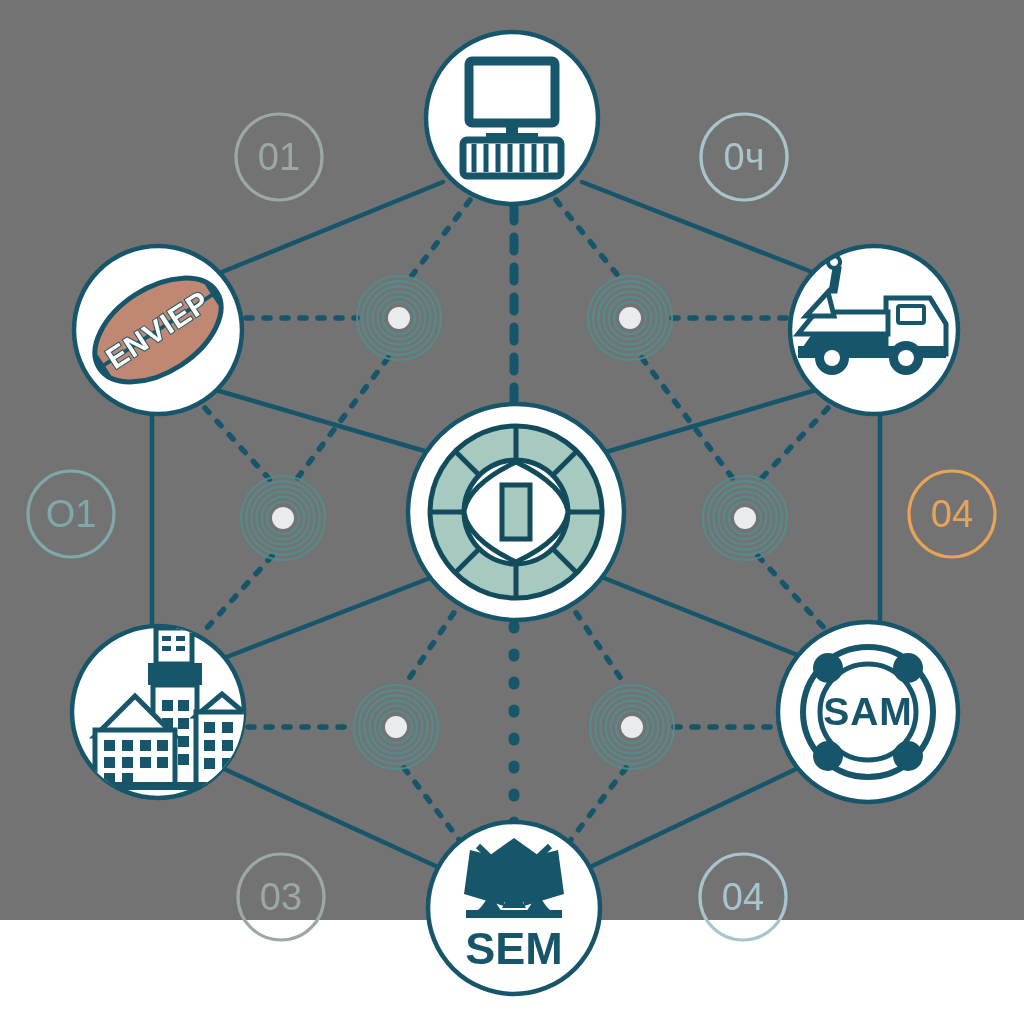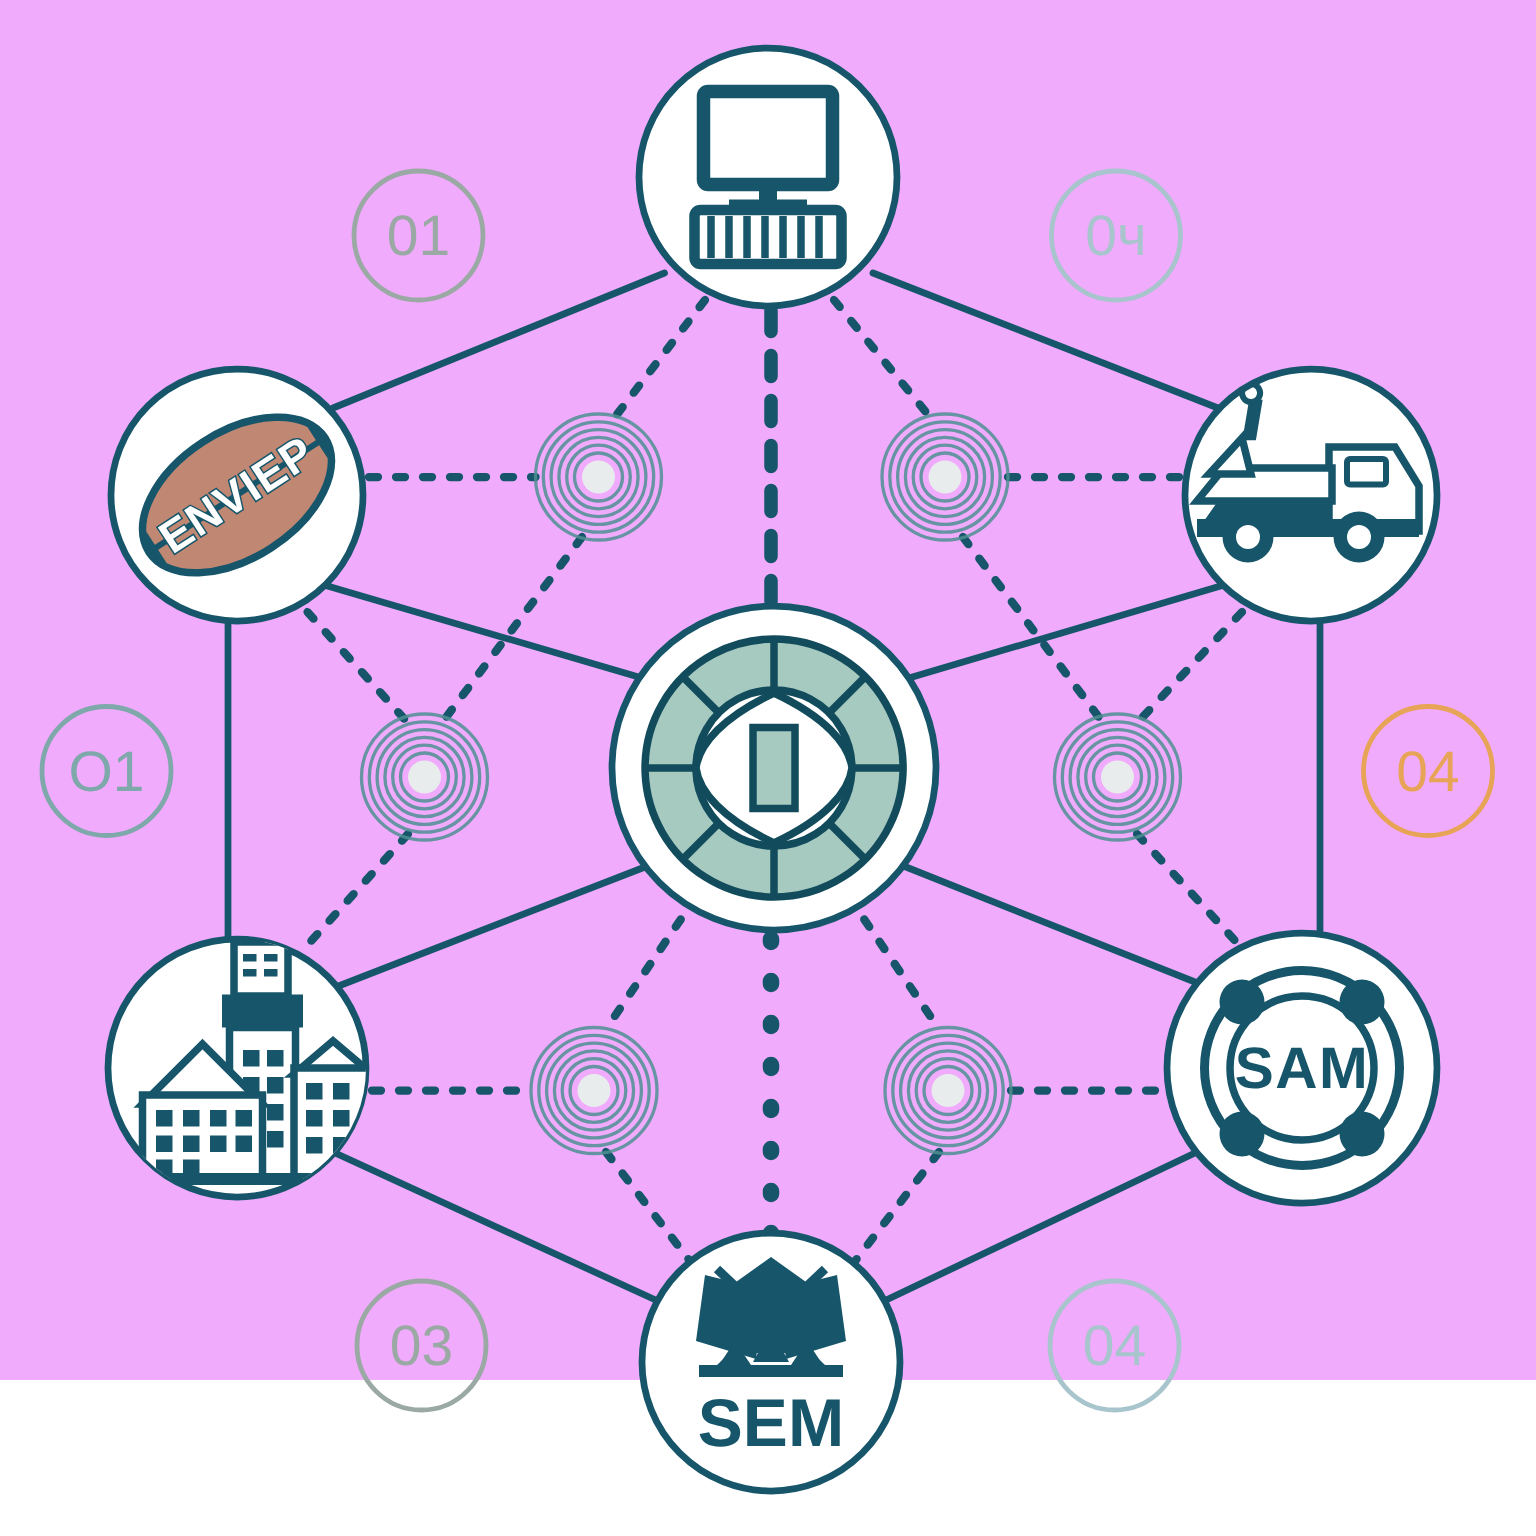--- a/index.html
+++ b/index.html
@@ -10,21 +10,21 @@
   body {
     width: 1024px;
     height: 1024px;
     font-family: "Liberation Sans", sans-serif;
     overflow: hidden;
   }
   #stage {
     position: relative;
     width: 1024px;
     height: 920px;
-    background: #f0abfc;
+    background: #737373;
   }
   #diagram-svg {
     position: absolute;
     left: 0;
     top: 0;
     width: 1024px;
     height: 1024px;
     display: block;
   }
   .node-label-text {

